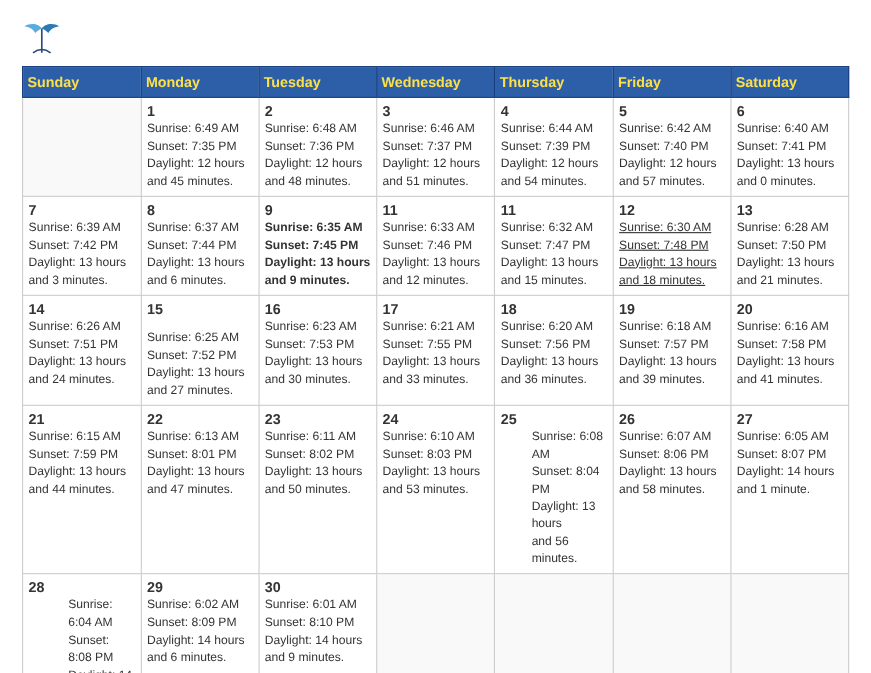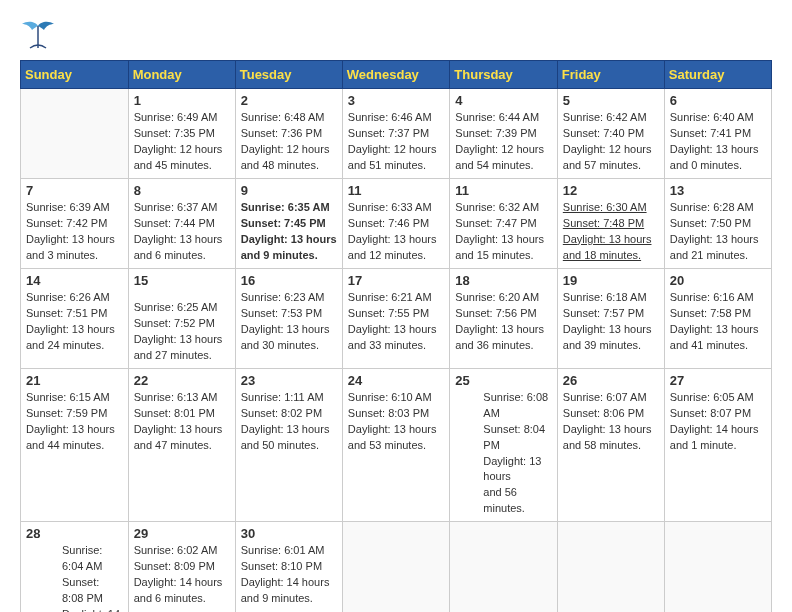--- a/index.html
+++ b/index.html
@@ -272,21 +272,21 @@
         </td>
         <td>
           <div class="day-num">22</div>
           <div class="day-info" style="white-space: pre-line;">Sunrise: 6:13 AM
 Sunset: 8:01 PM
 Daylight: 13 hours
 and 47 minutes.</div>
         </td>
         <td>
           <div class="day-num">23</div>
-          <div class="day-info" style="white-space: pre-line;">Sunrise: 1:11 AM
+          <div class="day-info" style="white-space: pre-line;">Sunrise: 6:11 AM
 Sunset: 8:02 PM
 Daylight: 13 hours
 and 50 minutes.</div>
         </td>
         <td>
           <div class="day-num">24</div>
           <div class="day-info" style="white-space: pre-line;">Sunrise: 6:10 AM
 Sunset: 8:03 PM
 Daylight: 13 hours
 and 53 minutes.</div>

